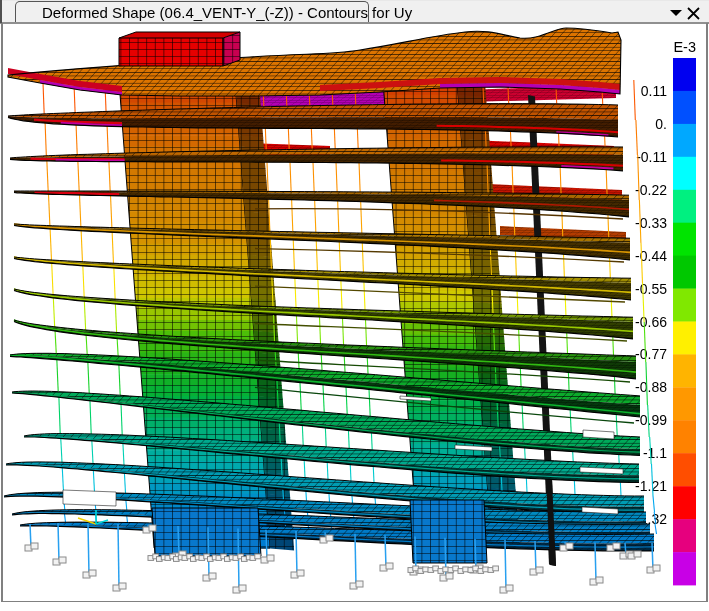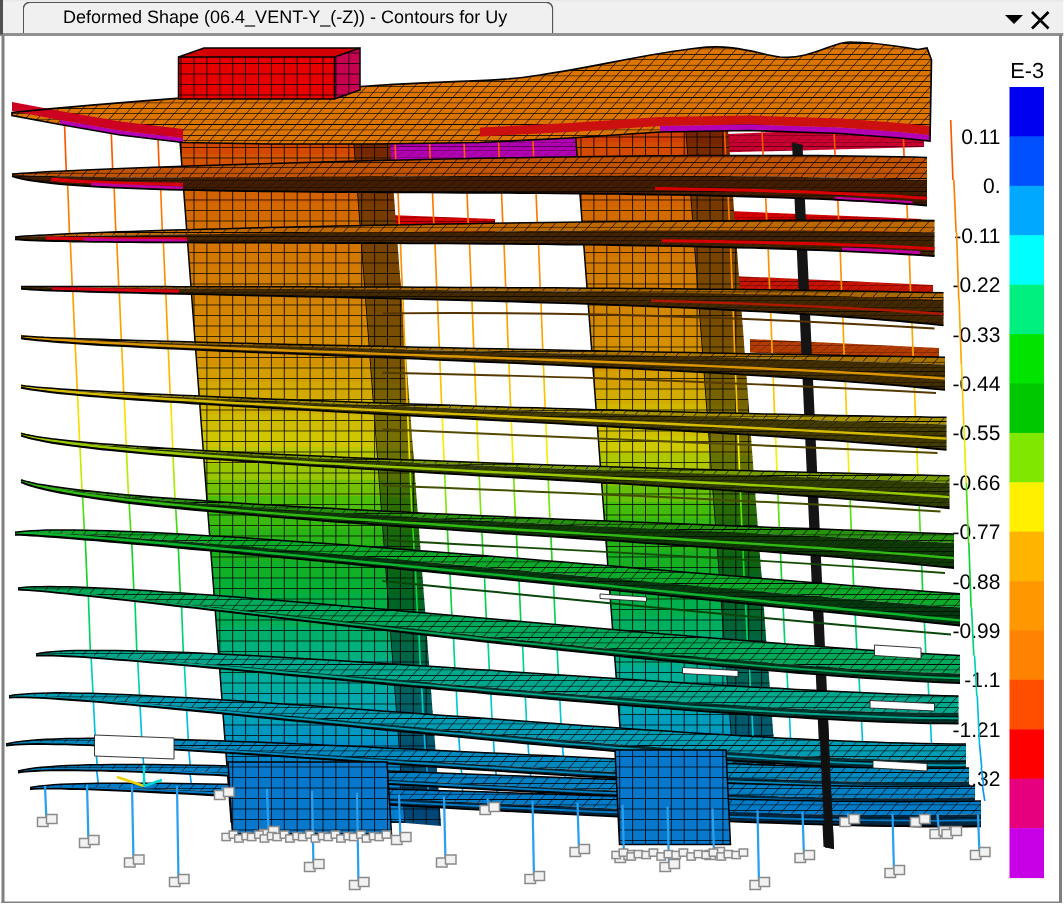--- a/index.html
+++ b/index.html
@@ -1,18 +1,18 @@
 <!DOCTYPE html>
 <html><head><meta charset="utf-8"><style>
 html,body{margin:0;padding:0;width:709px;height:611px;background:#fff;overflow:hidden}
 body{font-family:"Liberation Sans",sans-serif;position:relative}
 .bar{position:absolute;left:0;top:0;width:709px;height:22px;background:#f0f0f0;border-top:1px solid #e8e8e8}
 .barline{position:absolute;left:0;top:22px;width:709px;height:2px;background:#909090}
 .tab{position:absolute;left:15px;top:1px;width:352px;height:21px;background:#f0f0f0;border:1px solid #555;border-bottom:none;border-radius:5px 5px 0 0}
-.title{position:absolute;left:42px;top:4px;font-size:12px;color:#000;white-space:nowrap}
+.title{position:absolute;left:42px;top:4px;font-size:15px;color:#000;white-space:nowrap}
 .borderL{position:absolute;left:1px;top:23px;width:1.5px;height:579px;background:#808080}
 .borderR{position:absolute;left:706px;top:23px;width:1.5px;height:579px;background:#808080}
 .borderB{position:absolute;left:1px;top:600.5px;width:706px;height:1.5px;background:#808080}
 .tl{position:absolute;left:0;top:0;width:2px;height:23px;background:#505050}
 .scene{position:absolute;left:0;top:0}
 .glyphs{position:absolute;top:0;left:0;width:709px;height:22px}
 </style></head><body>
 <div class="scene"><svg width="709" height="611" viewBox="0 0 709 611" font-family="Liberation Sans, sans-serif">
       <defs>
 <pattern id="mC" width="8.6" height="7" patternUnits="userSpaceOnUse">

